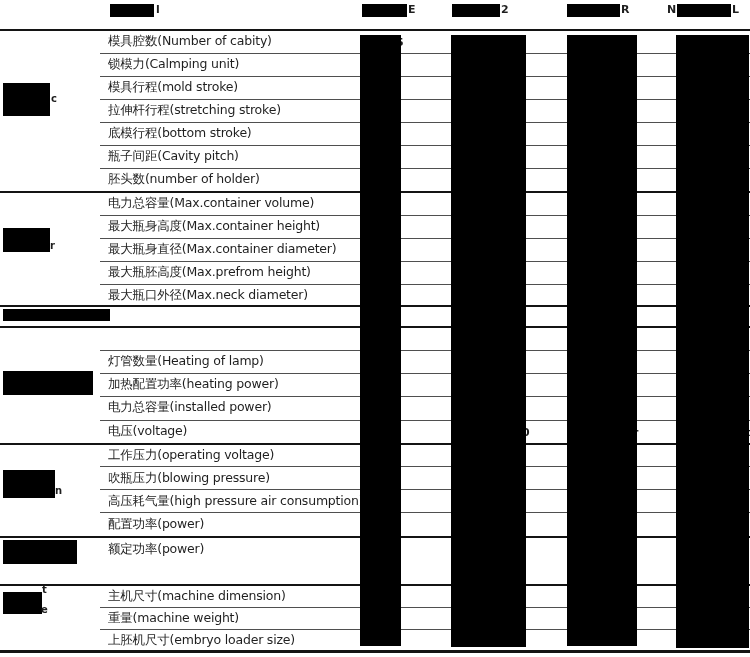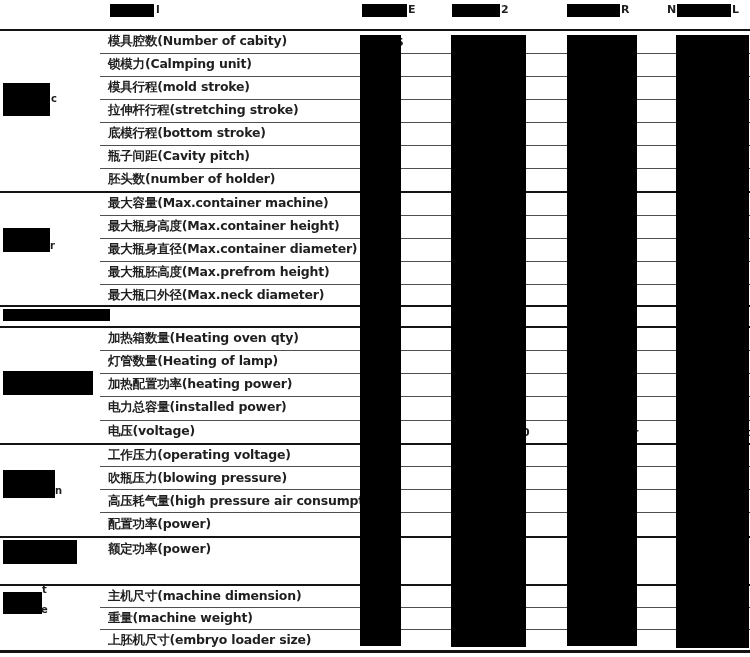--- a/index.html
+++ b/index.html
@@ -6,21 +6,21 @@
   .page{
     position:relative;width:750px;height:657px;background:#ffffff;overflow:hidden;
     font-family:"DejaVu Sans","Liberation Sans",sans-serif;color:#1f1f1f;
   }
   .blk{position:absolute;background:#000000;z-index:2;}
   .vbar{position:absolute;top:35px;background:#000000;z-index:2;}
   .thick{position:absolute;left:0;width:750px;height:2px;background:#141414;z-index:1;}
   .thin{position:absolute;left:100px;width:650px;height:1px;background:#4f4f4f;z-index:0;}
   .lab{
     position:absolute;left:108px;height:23px;display:flex;align-items:center;
-    font-weight:700;font-size:12.5px;white-space:nowrap;letter-spacing:-0.2px;z-index:1;
+    font-weight:400;font-size:12.5px;white-space:nowrap;letter-spacing:-0.2px;z-index:1;
   }
   .frag{position:absolute;font-weight:700;font-size:11px;line-height:1;z-index:3;}
   .frag-under{position:absolute;font-weight:700;font-size:11px;line-height:1;z-index:1;}
   .frag-sm{font-size:10px;}
 </style>
 </head>
 <body>
 
 <div class="page">
 
@@ -69,26 +69,25 @@
   <div class="thin" style="top:607px"></div>
   <div class="thin" style="top:629px"></div>
 
   <div class="lab" style="top:30px">模具腔数(Number of cabity)</div>
   <div class="lab" style="top:53px">锁模力(Calmping unit)</div>
   <div class="lab" style="top:76px">模具行程(mold stroke)</div>
   <div class="lab" style="top:99px">拉伸杆行程(stretching stroke)</div>
   <div class="lab" style="top:145px">瓶子间距(Cavity pitch)</div>
   <div class="lab" style="top:122px">底模行程(bottom stroke)</div>
   <div class="lab" style="top:168px">胚头数(number of holder)</div>
-  <div class="lab" style="top:192px">最大容量(Max.container machine)</div>
+  <div class="lab" style="top:192px">电力总容量(Max.container volume)</div>
   <div class="lab" style="top:215px">最大瓶身高度(Max.container height)</div>
   <div class="lab" style="top:238px">最大瓶身直径(Max.container diameter)</div>
   <div class="lab" style="top:261px">最大瓶胚高度(Max.prefrom height)</div>
   <div class="lab" style="top:284px">最大瓶口外径(Max.neck diameter)</div>
-  <div class="lab" style="top:327px">加热箱数量(Heating oven qty)</div>
   <div class="lab" style="top:350px">灯管数量(Heating of lamp)</div>
   <div class="lab" style="top:373px">加热配置功率(heating power)</div>
   <div class="lab" style="top:396px">电力总容量(installed power)</div>
   <div class="lab" style="top:420px">电压(voltage)</div>
   <div class="lab" style="top:444px">工作压力(operating voltage)</div>
   <div class="lab" style="top:467px">吹瓶压力(blowing pressure)</div>
   <div class="lab" style="top:490px">高压耗气量(high pressure air consumption)</div>
   <div class="lab" style="top:513px">配置功率(power)</div>
   <div class="lab" style="top:538px">额定功率(power)</div>
   <div class="lab" style="top:585px;height:22px">主机尺寸(machine dimension)</div>

